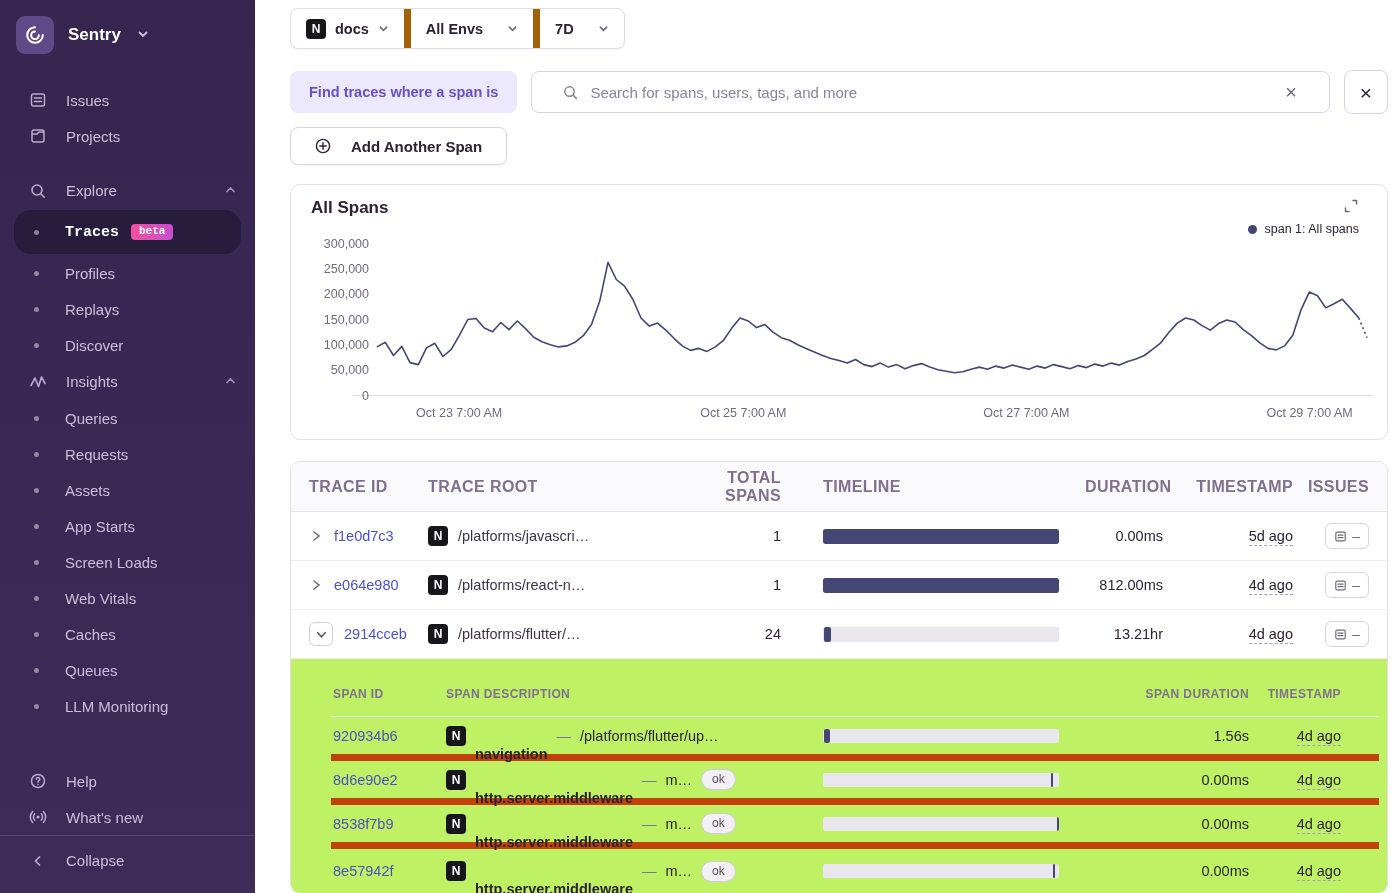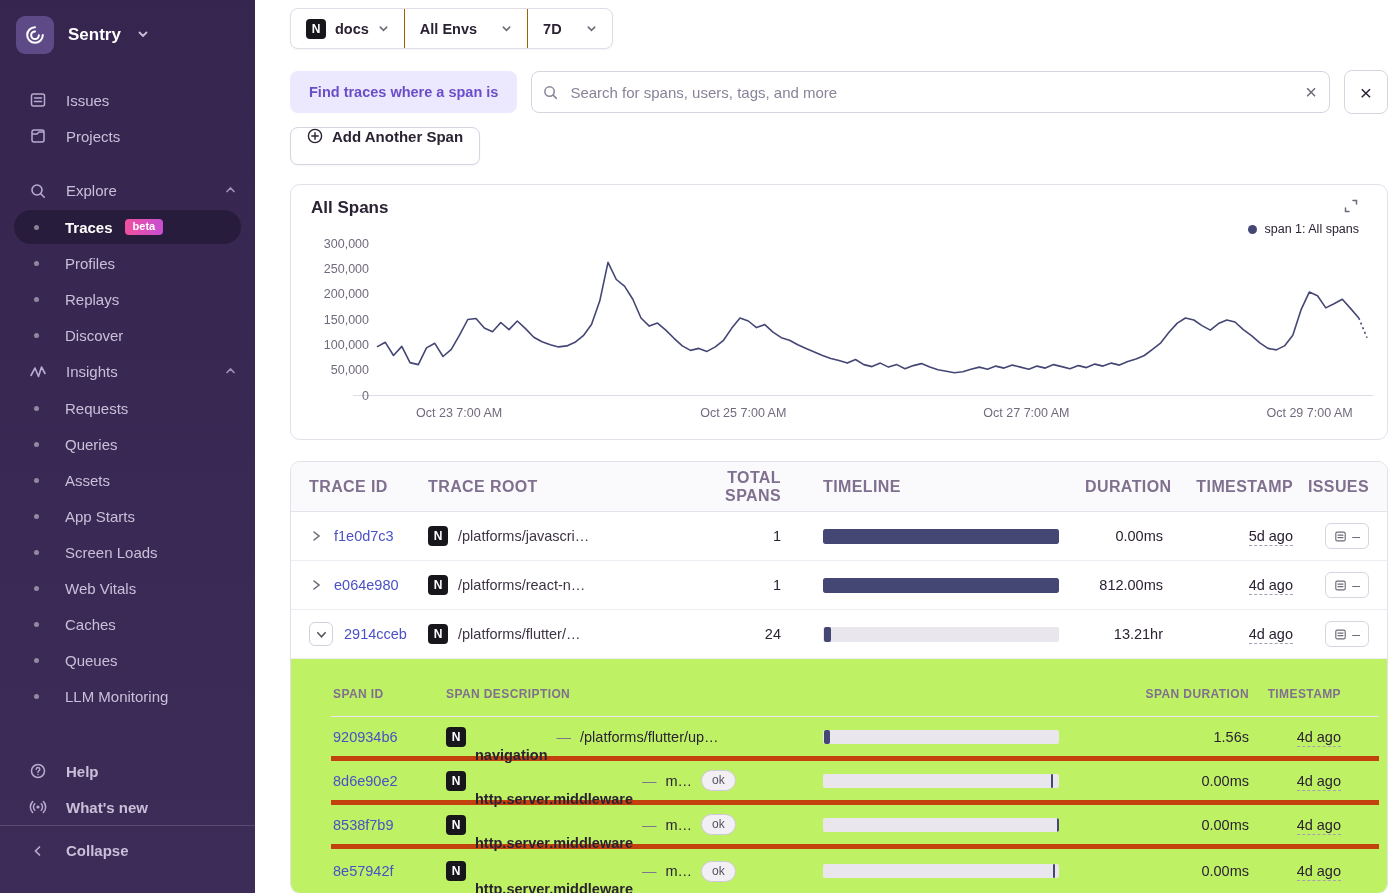--- a/index.html
+++ b/index.html
@@ -18,51 +18,51 @@
   .sitem { display:flex; align-items:center; height:36px; padding:0 16px 0 28px; font-size:15px; cursor:pointer; }
   .sitem .slabel { margin-left:18px; color:#cabfd9; }
   .sicon { width:20px; display:flex; justify-content:center; align-items:center; }
   .section { display:flex; align-items:center; height:37px; padding:0 18px 0 28px; font-size:15px; }
   .section .slabel { margin-left:18px; color:#cabfd9; }
   .section .chev-up { margin-left:auto; }
   .gap-top { margin-top:18px; }
   .sub { display:flex; align-items:center; height:36px; padding-left:34px; font-size:15px; cursor:pointer; }
   .sub .dot { width:5px; height:5px; border-radius:50%; background:rgba(255,255,255,.45); flex:0 0 5px; }
   .sub .slabel { margin-left:26px; color:#cabfd9; }
-  .sub.active { background:#271c3b; border-radius:17px; margin:1px 14px; height:34px; padding-left:20px; }
+  .sub.active { background:#271c3b; border-radius:17px; margin:1px 14px; height:44px; padding-left:20px;font-family:Liberation Mono, monospace; }
   .sub.active .slabel { color:#fff; font-weight:700; }
   .beta-badge { margin-left:12px; background:linear-gradient(90deg,#f1509e,#c84ed2); color:#fff; font-size:11px; font-weight:700;
                 padding:2px 8px 3px; border-radius:4px; line-height:1; }
-  .sfooter { margin-top:auto; padding-bottom:18px;font-weight:bold; }
+  .sfooter { margin-top:auto; padding-bottom:8px; }
   .collapse-row { border-top:1px solid rgba(255,255,255,.14); height:50px; display:flex; align-items:center; padding:0 16px 0 28px;
                   font-size:15px; cursor:pointer; }
   .collapse-row .slabel { margin-left:18px;text-align:center; }
 
   
   .main { flex:1; position:relative; background:#fff; padding:8px 12px 0 35px; overflow:hidden; }
 
   .topbar-row { height:40px; margin-bottom:22px; display:flex; }
   .scope-select { display:inline-flex; align-items:stretch; border:1px solid #e0dce8; border-radius:8px; height:41px;
                   box-shadow:0 1px 2px rgba(43,34,51,.05); background:#fff; }
   .scope-seg { display:flex; align-items:center; gap:9px; padding:0 15px; font-size:14.5px; font-weight:700; color:#2b2233; cursor:pointer; }
-  .scope-seg + .scope-seg { border-left:1px solid #a16207;gap:24px; }
+  .scope-seg + .scope-seg { border-left:7px solid #a16207;gap:24px; }
 
   .filter-row { display:flex; gap:14px; align-items:center; margin-bottom:13px; }
   .find-chip { background:#ece8fd; color:#6a4ec9; border:none; border-radius:8px; height:42px; padding:0 19px;
                font-size:14.5px; font-weight:700; font-family:inherit; cursor:pointer; white-space:nowrap; }
   .search-box { flex:1; display:flex; align-items:center; gap:11px; border:1px solid #d9d4e2; border-radius:8px; height:42px;
-                padding:0 10px; background:#fff; }
+                padding:0 30px; background:#fff; }
   .search-box input { flex:1; border:none; outline:none; font-size:15px; color:#3e3446; font-family:inherit; background:transparent; }
   .search-box input::placeholder { color:#8a8399; }
   .xclear { background:none; border:none; font-size:20px; color:#6e6a78; cursor:pointer; line-height:1; padding:0 2px; font-family:inherit; }
   .close-btn { width:44px; height:44px; flex:0 0 44px; border:1px solid #d9d4e2; border-radius:8px; background:#fff; font-size:21px;
                color:#2b2233; cursor:pointer; line-height:1; font-family:inherit; }
 
   .addspan-row { margin-bottom:19px; }
-  .add-span { display:inline-flex; gap:9px; border:1px solid #d9d4e2; border-radius:8px; height:38px; padding:0 16px;
+  .add-span { display:inline-flex; align-items:center; gap:20px; border:1px solid #d9d4e2; border-radius:8px; height:38px; padding:0 24px;
               background:#fff; font-size:15px; font-weight:700; color:#2b2233; font-family:inherit; cursor:pointer;
               box-shadow:0 1px 2px rgba(43,34,51,.05); }
 
   
   .chart-panel { position:relative; border:1px solid #e4e0ea; border-radius:10px; height:256px; margin-bottom:21px; background:#fff; }
   .chart-title { position:absolute; left:20px; top:13px; font-size:17px; font-weight:700; color:#2b2233; }
   .expand-btn { position:absolute; right:28px; top:13px; background:none; border:none; cursor:pointer; padding:0; }
   .legend { position:absolute; right:28px; top:37px; display:flex; align-items:center; gap:7px; font-size:12.5px; color:#2b2233; }
   .legend-dot { width:9px; height:9px; border-radius:50%; background:#444674; }
   #chart-svg { position:absolute; left:0; top:0; }
@@ -91,21 +91,21 @@
   .issues-pill { display:flex; align-items:center; gap:5px; border:1px solid #d8d4e0; border-radius:6px; height:26px; padding:0 8px;
                  background:#fff; color:#6e6a78; font-size:14px; cursor:pointer; }
   .chev-plain { display:flex; align-items:center; }
   .chev-box { width:24px; height:24px; border:1px solid #d4cfdc; border-radius:6px; background:#fff; display:flex; align-items:center;
               justify-content:center; cursor:pointer; flex:0 0 24px; }
 
   
   .expanded { background:#bef264; padding:12px 8px 0 40px; }
   .sgrid { display:grid; grid-template-columns:115px 337px 300px 166px 132px; align-items:center; }
   .shead { height:46px; font-size:12px; font-weight:700; color:#80708f; letter-spacing:.4px; border-bottom:1px solid #e8e5ee; }
-  .srow { height:44px; border-bottom:5px solid #c2410c; font-size:14.5px; }
+  .srow { height:44px; border-bottom:7px solid #c2410c; font-size:14.5px; }
   .srow:last-child { border-bottom:none; }
   .s-id { padding-left:2px; }
   .s-desc { display:flex; align-items:center; gap:9px; overflow:hidden; white-space:nowrap; padding-right:14px; }
   .s-desc .op { font-weight:700; color:#2b2233;margin-top:36px; }
   .s-desc .sep { color:#7d7591; }
   .s-desc .dtext { color:#2b2233; overflow:hidden; text-overflow:ellipsis; }
   .ok-badge { border:1px solid #cfc9d9; background:#f2f0f5; border-radius:20px; padding:2px 10px 3px; font-size:12px; color:#57515f; }
   .s-timeline { padding:0 24px 0 40px; }
   .s-timeline .track { height:14px; }
   .s-duration { text-align:right; }
@@ -193,25 +193,25 @@
         </span>
         <span class="slabel">Insights</span>
         <span class="chev-up">
           <svg width="13" height="13" viewBox="0 0 13 13" fill="none" stroke="#9e8fb5" stroke-width="1.7" stroke-linecap="round">
               <polyline points="3,8.5 6.5,5 10,8.5"></polyline>
             </svg>
         </span>
       </div>
       <div class="sub">
         <span class="dot"></span>
+        <span class="slabel">Queries</span>
+      </div>
+      <div class="sub">
+        <span class="dot"></span>
         <span class="slabel">Requests</span>
-      </div>
-      <div class="sub">
-        <span class="dot"></span>
-        <span class="slabel">Queries</span>
       </div>
       <div class="sub">
         <span class="dot"></span>
         <span class="slabel">Assets</span>
       </div>
       <div class="sub">
         <span class="dot"></span>
         <span class="slabel">App Starts</span>
       </div>
       <div class="sub">

